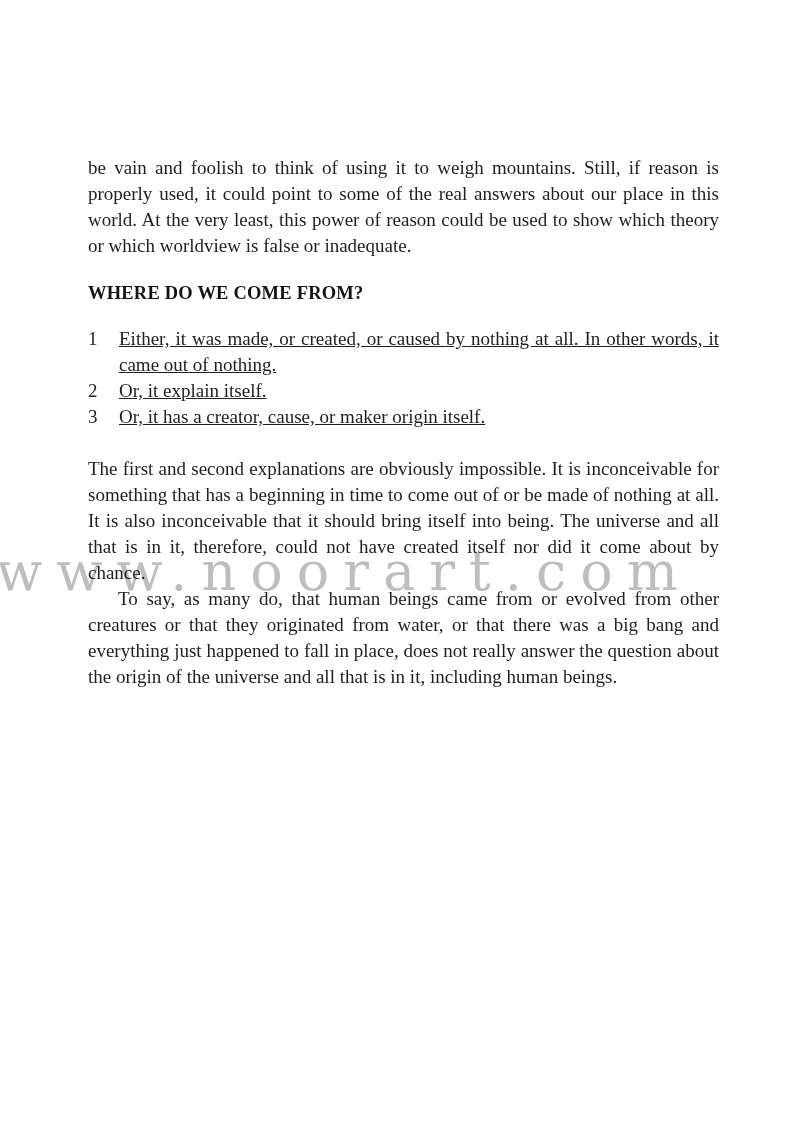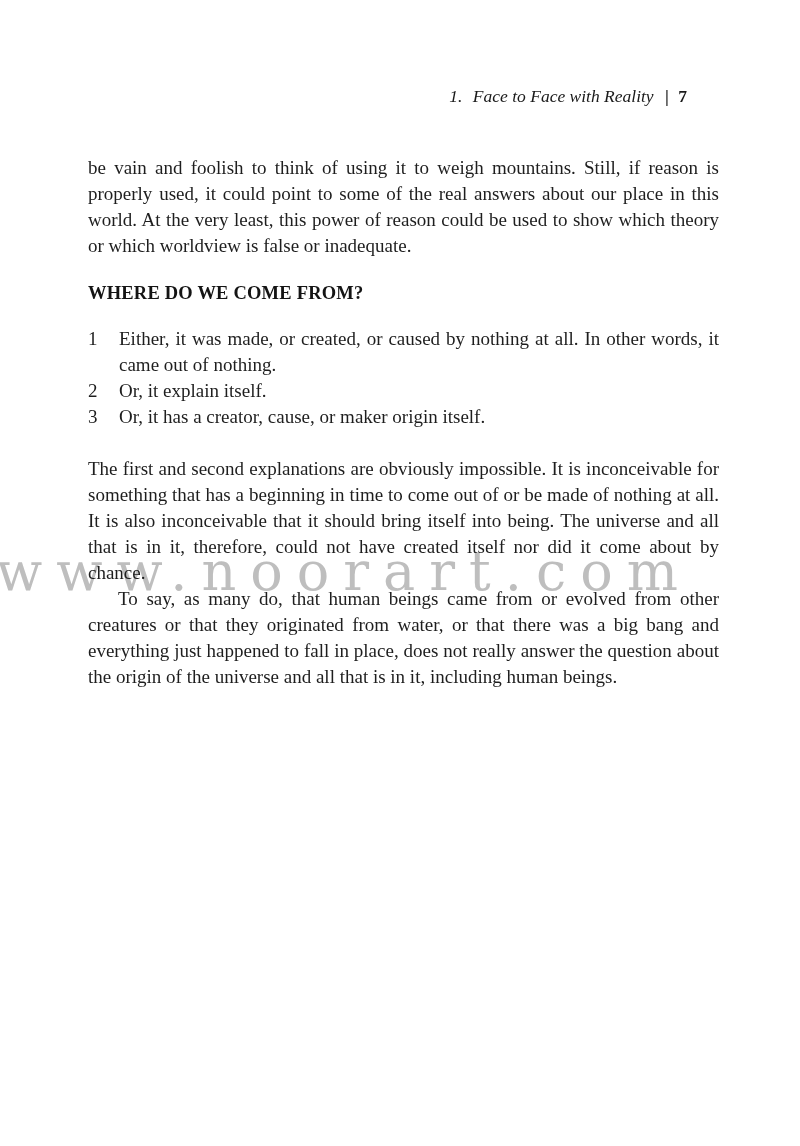--- a/index.html
+++ b/index.html
@@ -87,33 +87,28 @@
     display: flex;
     align-items: flex-start;
   }
   .num-list .li-num {
     flex: 0 0 31px;
     text-align: left;
   }
   .num-list .li-text {
     flex: 1;
     text-align: justify;
+    text-decoration: underline;
   }
 </style>
 </head>
 <body>
 
 <div class="page">
 
-  <div class="running-header">
-    <span class="ch-num">1.</span>
-    <span class="ch-title">Face to Face with Reality</span>
-    <span class="sep">|</span>
-    <span class="page-num">7</span>
-  </div>
 
   <div class="watermark">www.noorart.com</div>
 
   <div class="text-block">
 
     <p>be vain and foolish to think of using it to weigh mountains. Still, if reason is properly used, it could point to some of the real answers about our place in this world. At the very least, this power of reason could be used to show which theory or which worldview is false or inadequate.</p>
 
 
     <h2 class="section-heading">WHERE DO WE COME FROM?</h2>
 

